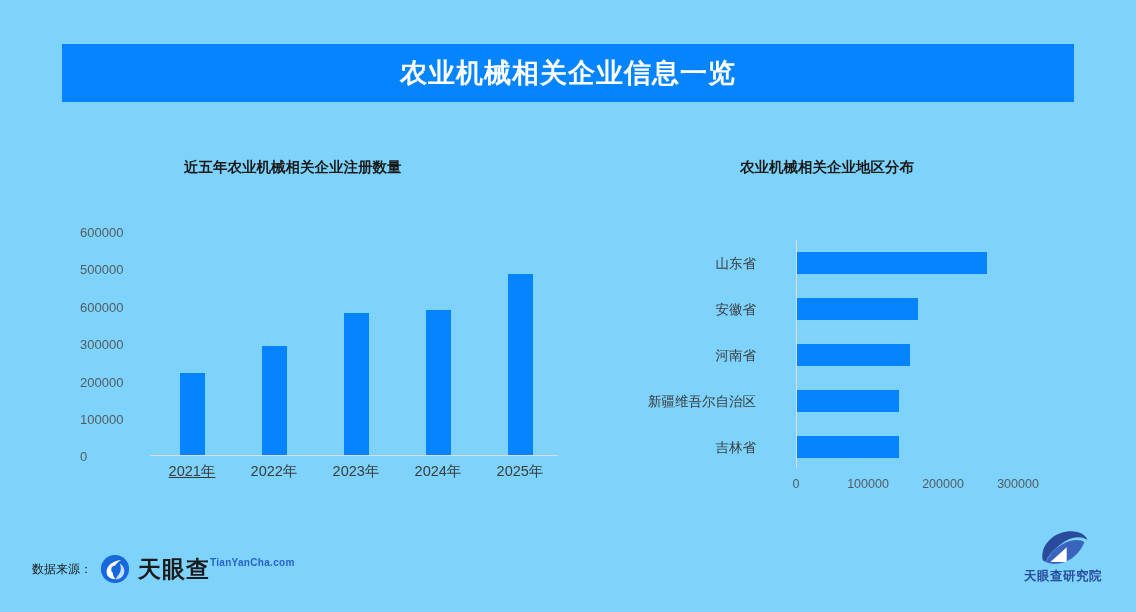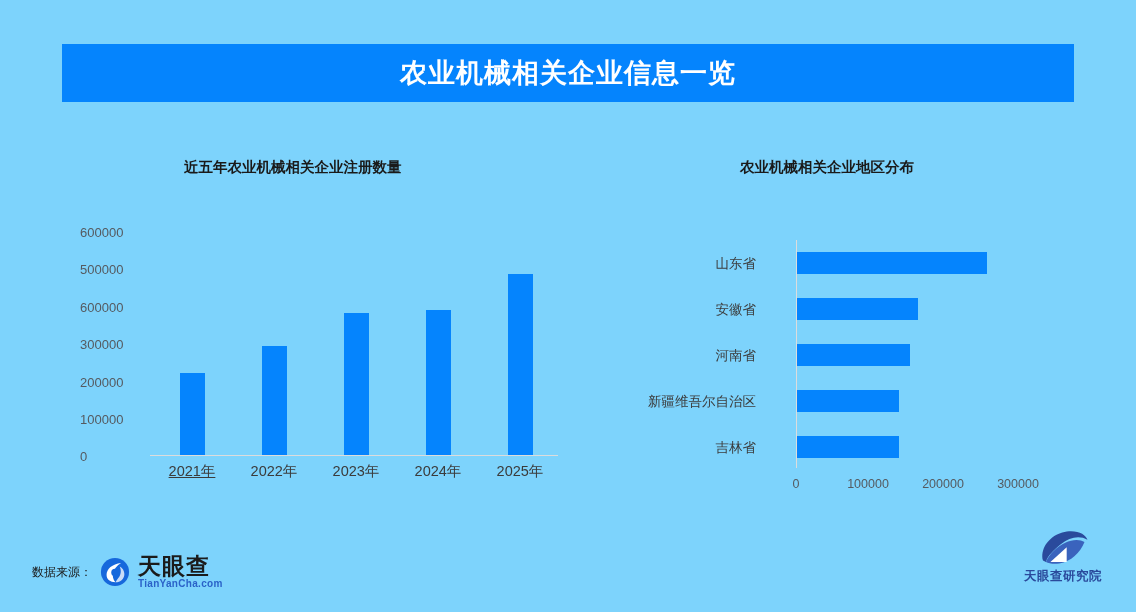--- a/index.html
+++ b/index.html
@@ -144,21 +144,21 @@
     color: #1a1a1a;
     line-height: 1;
     white-space: nowrap;
   }
   #tyc-logo-mark {
     width: 30px; height: 30px;
     flex: 0 0 30px;
   }
   #tyc-logo-text-wrap {
     display: flex;
-    flex-direction: column;
+    flex-direction: row;
     justify-content: center;
     line-height: 1;
   }
   #tyc-logo-cn {
     font-size: 23px;
     font-weight: bold;
     color: #1b1b1b;
     letter-spacing: 1px;
     line-height: 1.05;
   }

